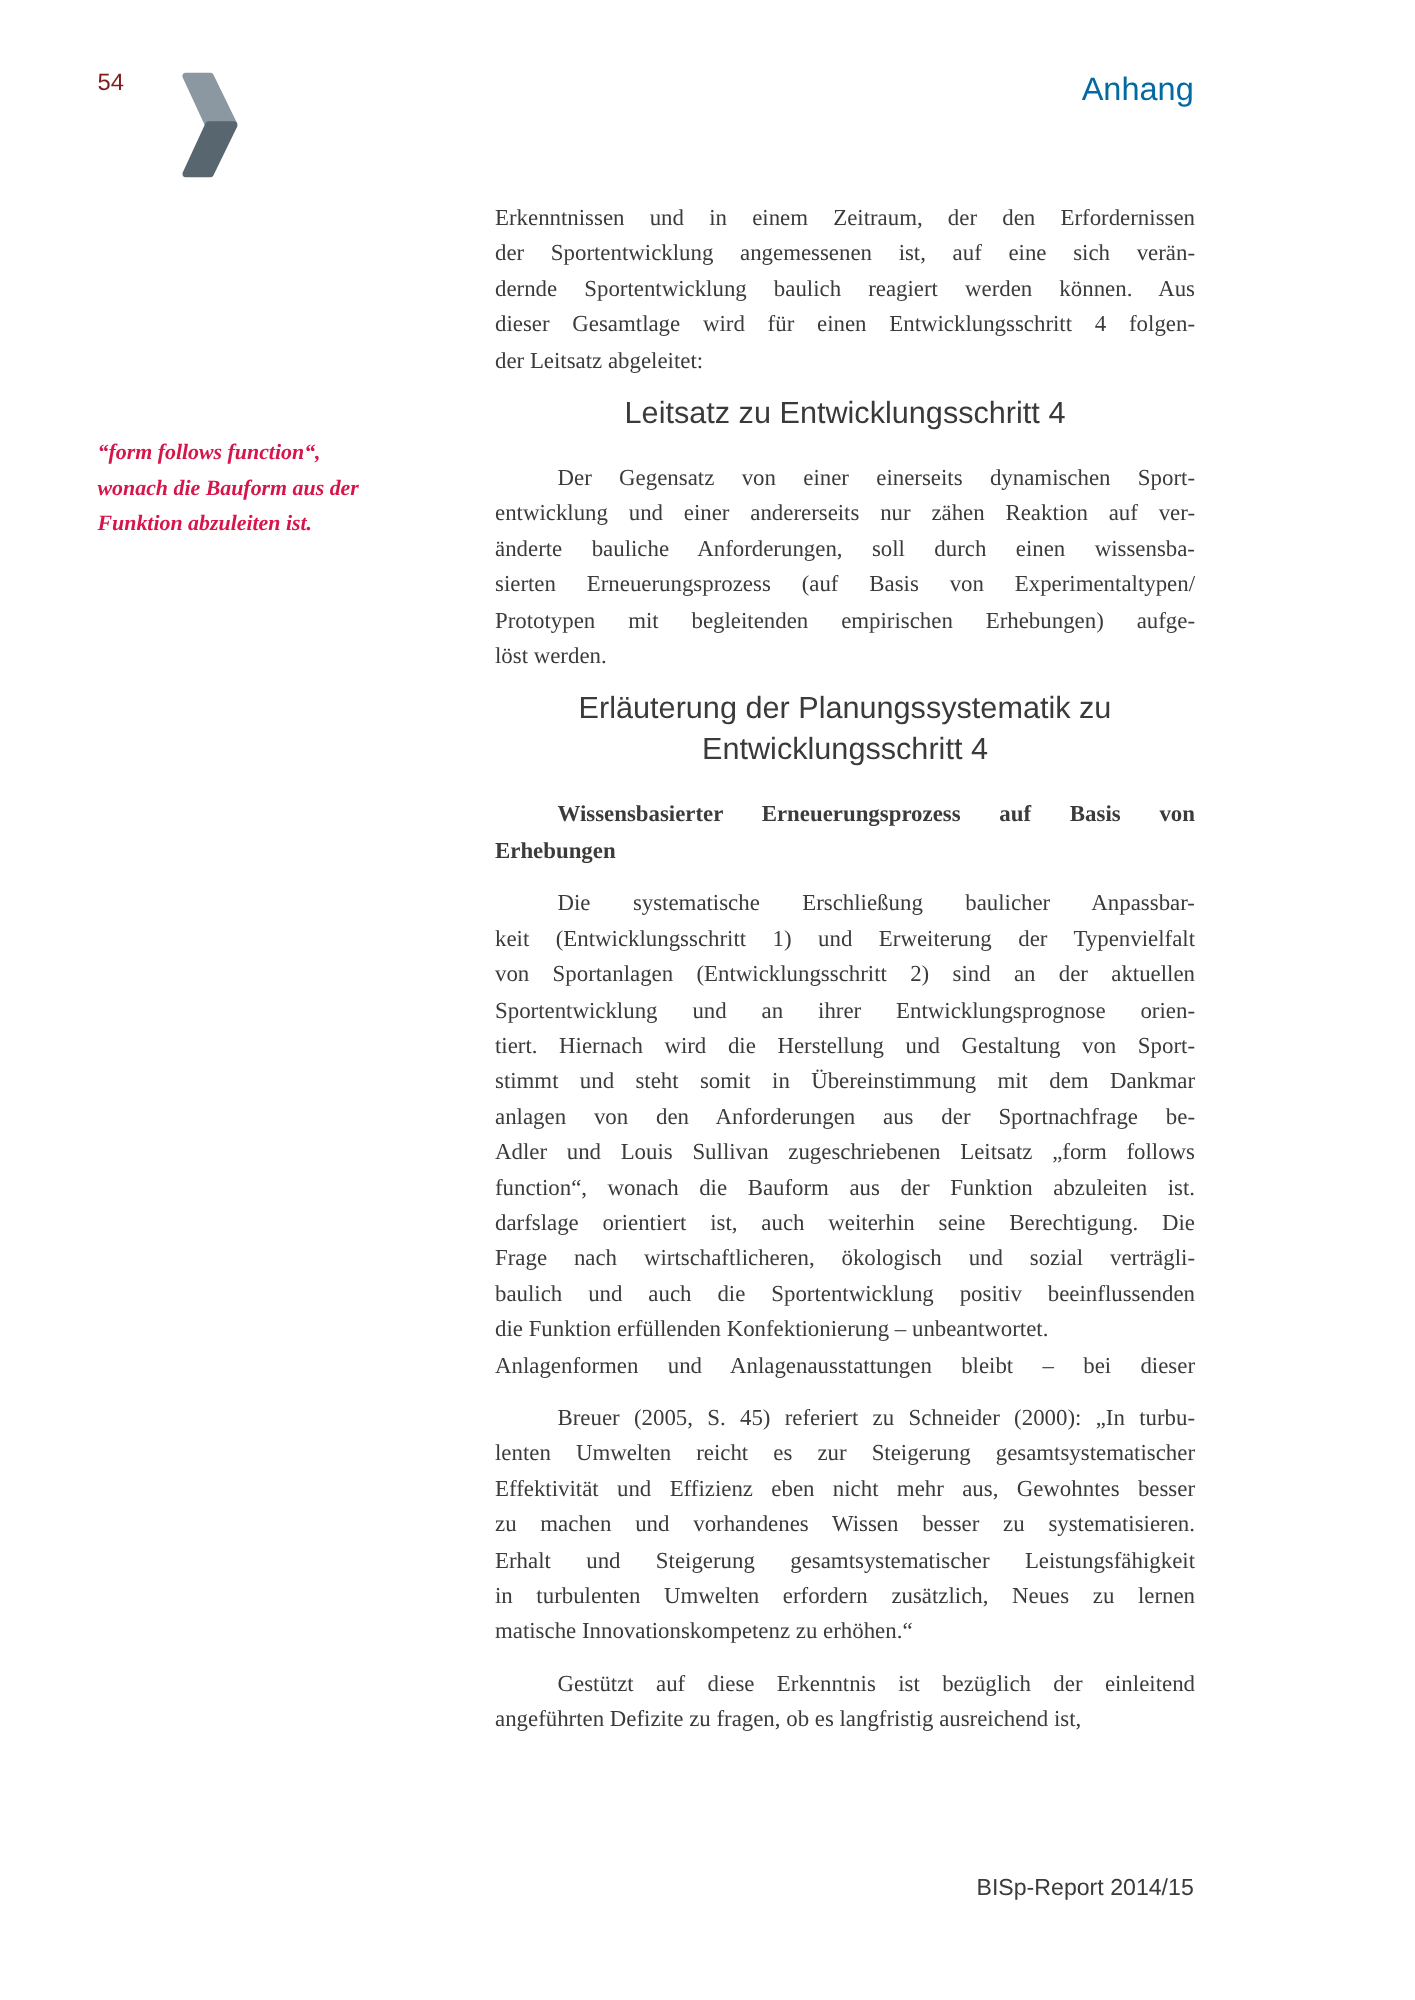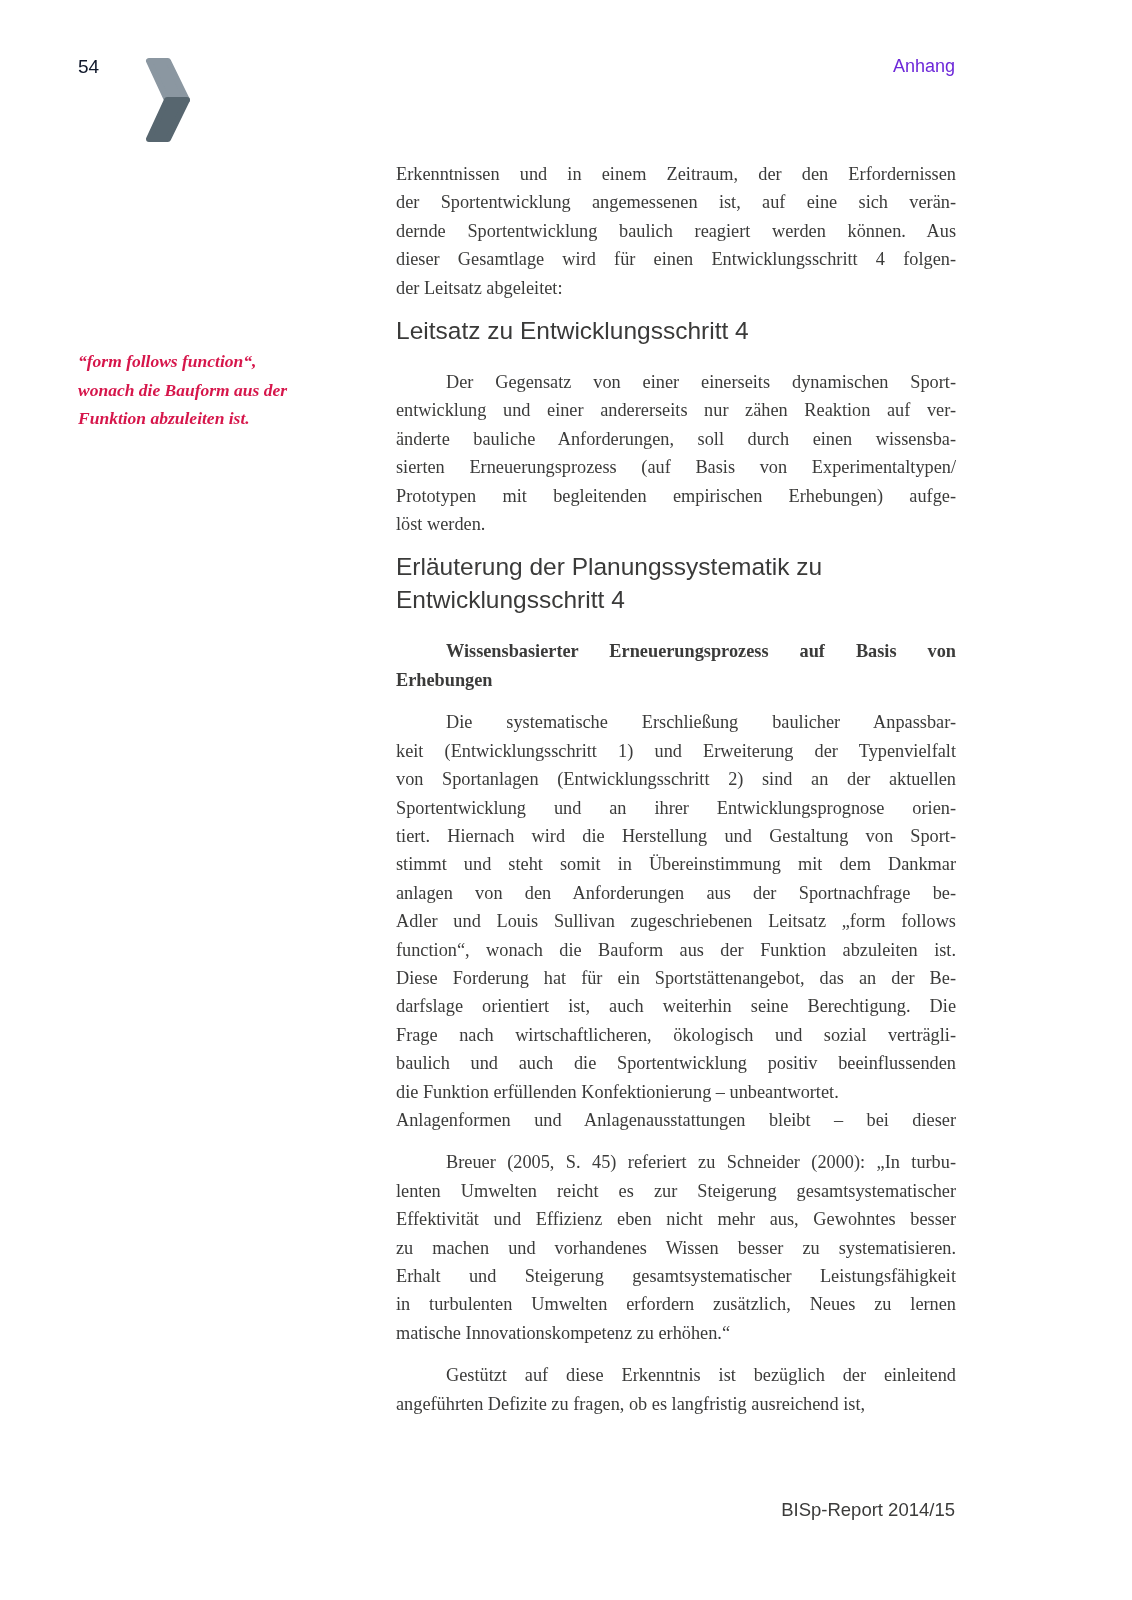--- a/index.html
+++ b/index.html
@@ -1,39 +1,40 @@
 <!DOCTYPE html>
 <html><head>
 <meta charset="utf-8">
 <style>
   html,body{margin:0;padding:0;}
   body{
     width:1132px;height:1600px;position:relative;background:#ffffff;
     font-family:"Liberation Serif",serif;color:#3b3b3a;overflow:hidden;
   }
   .sans{font-family:"Liberation Sans",sans-serif;}
-  .pagenum{position:absolute;left:78px;top:56px;font-size:19px;color:#0f172a;}
-  .running-head{position:absolute;right:177px;top:56px;font-size:18px;color:#6d28d9;}
+  .pagenum{position:absolute;left:78px;top:56px;font-size:19px;color:#7f1d1d;}
+  .running-head{position:absolute;right:177px;top:56px;font-size:26px;color:#0369a1;}
   .logo{position:absolute;left:135px;top:58px;width:55px;height:84px;}
   .margin-note{
     position:absolute;left:78px;top:347px;width:250px;
     font-style:italic;font-weight:bold;font-size:17.5px;line-height:28.6px;
   }
   .margin-note span{display:block;}
   .main{position:absolute;left:396px;top:160px;width:560px;}
   .para{margin:0;}
   .para + .para{margin-top:14px;}
   .line{font-size:18.3px;line-height:28.4px;}
   .line.just{text-align:justify;text-align-last:justify;}
   .line.first{text-indent:50px;}
   .para.bold .line{font-weight:bold;}
   .heading{
     font-family:"Liberation Sans",sans-serif;font-weight:400;
     font-size:24.5px;line-height:33px;color:#3a3a39;
     margin:13px 0 21px 0;
+    text-align:center;
   }
   .heading + .para{margin-top:0;}
   .para + .heading{margin-top:12px;}
   .footer{
     position:absolute;right:177px;top:1499px;font-size:18.5px;color:#3b3b3a;margin-left:24px;
   }
 </style>
 </head>
 <body>
 
@@ -81,21 +82,20 @@
     <div class="para">
       <div class="line just first">Die systematische Erschließung baulicher Anpassbar-</div>
       <div class="line just">keit (Entwicklungsschritt 1) und Erweiterung der Typenvielfalt</div>
       <div class="line just">von Sportanlagen (Entwicklungsschritt 2) sind an der aktuellen</div>
       <div class="line just">Sportentwicklung und an ihrer Entwicklungsprognose orien-</div>
       <div class="line just">tiert. Hiernach wird die Herstellung und Gestaltung von Sport-</div>
       <div class="line just">stimmt und steht somit in Übereinstimmung mit dem Dankmar</div>
       <div class="line just">anlagen von den Anforderungen aus der Sportnachfrage be-</div>
       <div class="line just">Adler und Louis Sullivan zugeschriebenen Leitsatz „form follows</div>
       <div class="line just">function“, wonach die Bauform aus der Funktion abzuleiten ist.</div>
-      <div class="line just">Diese Forderung hat für ein Sportstättenangebot, das an der Be-</div>
       <div class="line just">darfslage orientiert ist, auch weiterhin seine Berechtigung. Die</div>
       <div class="line just">Frage nach wirtschaftlicheren, ökologisch und sozial verträgli-</div>
       <div class="line just">baulich und auch die Sportentwicklung positiv beeinflussenden</div>
       <div class="line">die Funktion erfüllenden Konfektionierung – unbeantwortet.</div>
       <div class="line just">Anlagenformen und Anlagenausstattungen bleibt – bei dieser</div>
     </div>
     <div class="para">
       <div class="line just first">Breuer (2005, S. 45) referiert zu Schneider (2000): „In turbu-</div>
       <div class="line just">lenten Umwelten reicht es zur Steigerung gesamtsystematischer</div>
       <div class="line just">Effektivität und Effizienz eben nicht mehr aus, Gewohntes besser</div>

